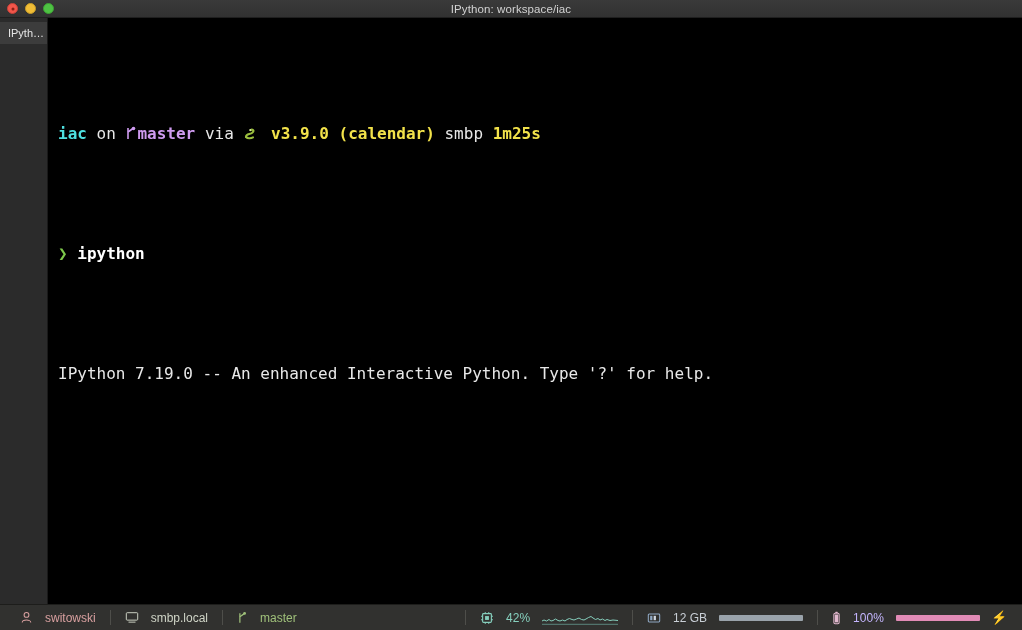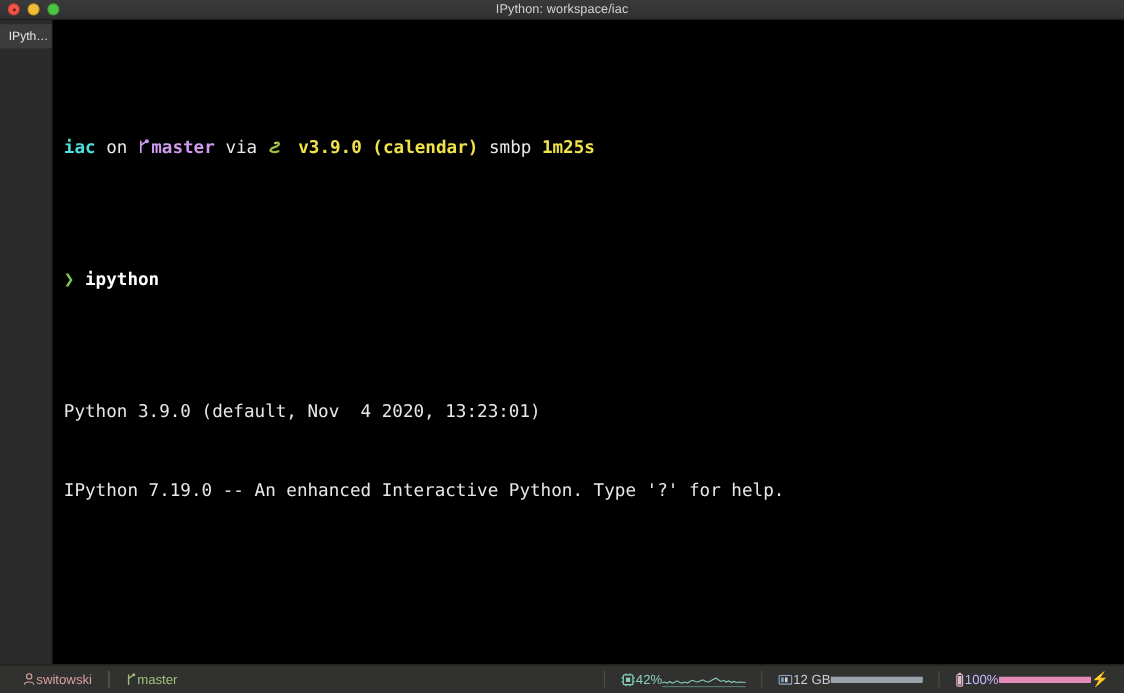--- a/index.html
+++ b/index.html
@@ -94,21 +94,21 @@
   .statusbar {
     height: 26px; flex: 0 0 26px;
     background: #31312f;
     border-top: 1px solid #1d1d1b;
     display: flex; align-items: center;
     font-family: "Liberation Sans", sans-serif;
     font-size: 12px;
     color: #c9c9c2;
     padding-left: 6px;
   }
-  .seg { display: flex; align-items: center; gap: 0; padding: 0 14px; height: 100%; }
+  .seg { display: flex; align-items: center; gap: 12px; padding: 0 14px; height: 100%; }
   .sep { width: 1px; height: 15px; background: #4e4e4a; }
   .spring { flex: 1 1 auto; }
   .seg-label { white-space: nowrap; }
   .ico { display: inline-flex; align-items: center; }
 
   .c-user { color: #d9a0a0; }
   .c-host { color: #cfd4c6; }
   .c-branch { color: #9fc07a; }
   .c-cpu { color: #86cfbd; }
   .c-mem { color: #c9cfd6; }
@@ -158,21 +158,20 @@
             </svg></span><span class="c-purple">master</span><span class="c-white"> </span><span class="c-white">via</span><span class="c-white"> </span><span class="c-snake"><svg width="18" height="16" viewBox="0 0 18 16" style="vertical-align:-3px">
               <path d="M3 11 C3 7, 8 9, 10 6 C11.5 3.8, 9 3, 7.5 4.2" stroke="#9bbf3e" stroke-width="2.1" fill="none" stroke-linecap="round"></path>
               <path d="M3 11 C4.5 12.6, 8 12.6, 10 11.4" stroke="#9bbf3e" stroke-width="2.1" fill="none" stroke-linecap="round"></path>
               <circle cx="7.2" cy="4.0" r="0.9" fill="#dfe9b0"></circle>
             </svg></span><span> </span><span class="c-yellow">v3.9.0</span><span class="c-yellow"> </span><span class="c-yellow">(calendar)</span><span class="c-white"> </span><span class="c-white">smbp</span><span class="c-white"> </span><span class="c-yellow">1m25s</span></div>
 
       
       <div class="line"><span class="c-prompt">❯</span><span> </span><span class="c-cmd">ipython</span></div>
 
       
-      <div class="line">Python 3.9.0 (default, Nov  4 2020, 13:23:01)</div>
       <div class="line">IPython 7.19.0 -- An enhanced Interactive Python. Type '?' for help.</div>
 
       <div class="spacer"></div>
 
       
       
 
     </div>
   </div>
 
@@ -183,20 +182,29 @@
         <svg width="13" height="13" viewBox="0 0 14 14">
             <circle cx="7" cy="4.2" r="2.6" stroke="#d9a0a0" stroke-width="1.1" fill="none"></circle>
             <path d="M2.4 12.4 C2.4 8.8, 11.6 8.8, 11.6 12.4" stroke="#d9a0a0" stroke-width="1.1" fill="none"></path>
           </svg>
       </span>
       <span class="seg-label c-user">switowski</span>
     </div>
 
     <div class="sep"></div>
 
+    <div class="seg">
+      <span class="ico c-host">
+        <svg width="14" height="13" viewBox="0 0 16 14">
+            <rect x="1.5" y="1.5" width="13" height="8.5" rx="1" stroke="#cfd4c6" stroke-width="1.1" fill="none"></rect>
+            <path d="M4 12.3 L12 12.3" stroke="#cfd4c6" stroke-width="1.1"></path>
+          </svg>
+      </span>
+      <span class="seg-label c-host">smbp.local</span>
+    </div>
 
     <div class="sep"></div>
 
     <div class="seg">
       <span class="ico c-branch">
         <svg width="11" height="14" viewBox="0 0 12 16">
             <path d="M3 2.5 L3 13.5" stroke="#9fc07a" stroke-width="1.4" fill="none"></path>
             <path d="M3 6.5 L8 3" stroke="#9fc07a" stroke-width="1.4" fill="none"></path>
             <circle cx="8.4" cy="2.8" r="1.6" fill="#9fc07a"></circle>
           </svg>

